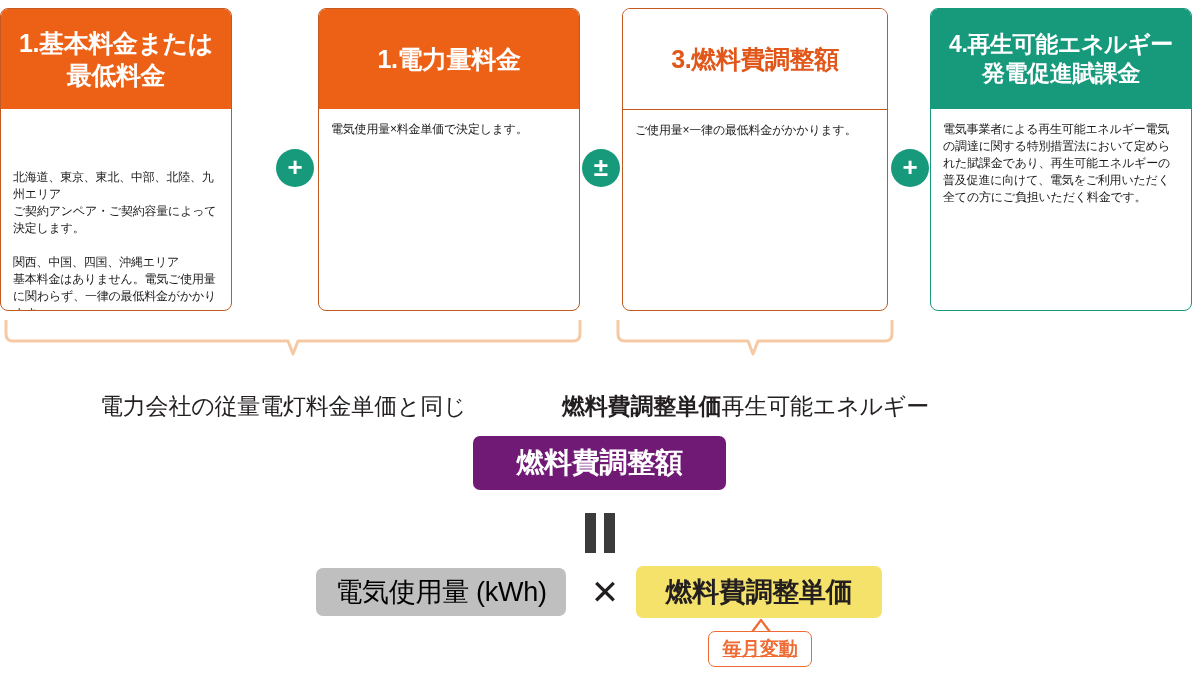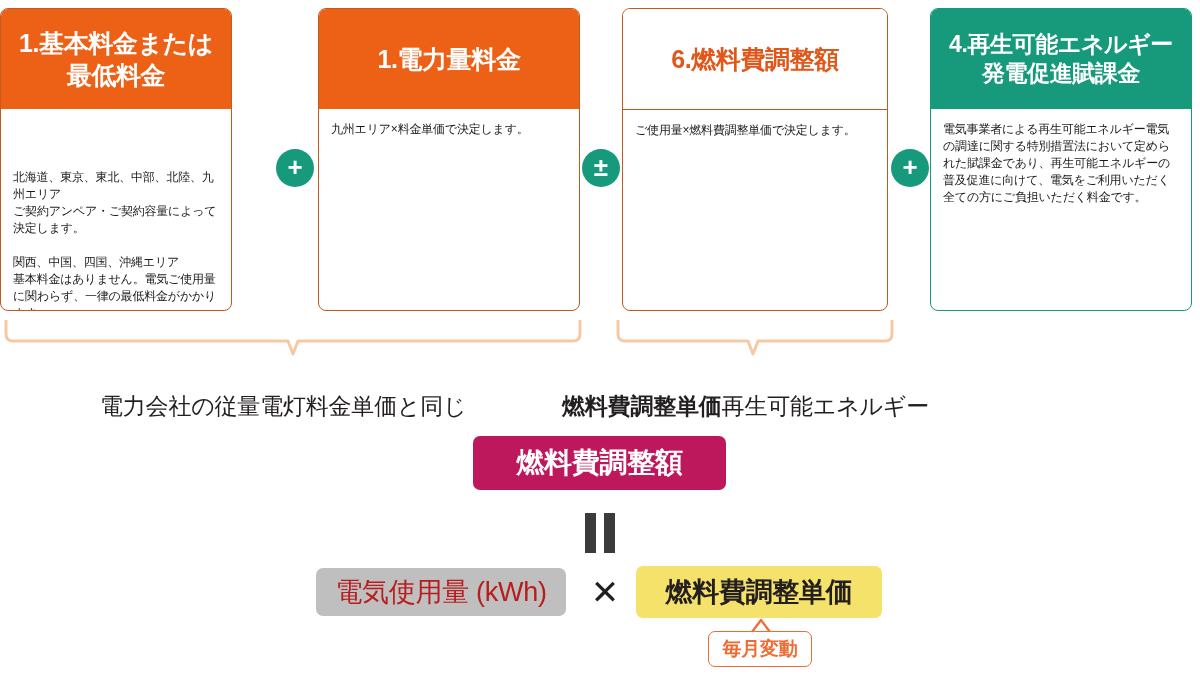--- a/index.html
+++ b/index.html
@@ -103,25 +103,25 @@
     box-sizing: border-box;
     border-radius: 7px;
     display: flex;
     align-items: center;
     justify-content: center;
     font-weight: bold;
     letter-spacing: -0.3px;
   }
   .pill.result {
     left: 473px; top: 436px; width: 253px; height: 54px;
-    background: #be185d; color: #ffffff; font-size: 28px;
+    background: #701a75; color: #ffffff; font-size: 28px;
   }
   .pill.usage {
     left: 316px; top: 568px; width: 250px; height: 48px;
-    background: #bfbfbf; color: #b91c1c; font-size: 27px;
+    background: #bfbfbf; color: #000000; font-size: 27px;
     font-weight: normal;
   }
   .pill.unitprice {
     left: 636px; top: 566px; width: 246px; height: 52px;
     background: #f5e26b; color: #231f20; font-size: 27px;
   }
 
   .equals {
     position: absolute;
     left: 585px; top: 513px;
@@ -147,20 +147,21 @@
     width: 104px; height: 36px;
     box-sizing: border-box;
     border: 1.6px solid #ee6b34;
     border-radius: 7px;
     background: #ffffff;
     color: #ee6b34;
     font-size: 19px;
     font-weight: bold;
     display: flex; align-items: center; justify-content: center;
     letter-spacing: -0.3px;
+    text-decoration: underline;
   }
   .callout-arrow {
     position: absolute;
     left: 750px; top: 618px;
     width: 22px; height: 15px;
   }
 </style>
 </head>
 <body>
 
@@ -171,26 +172,26 @@
 最低料金</div>
     <div class="card-body">北海道、東京、東北、中部、北陸、九州エリア
 ご契約アンペア・ご契約容量によって決定します。
 
 関西、中国、四国、沖縄エリア
 基本料金はありません。電気ご使用量に関わらず、一律の最低料金がかかります。</div>
   </div>
 
   <div class="card orange" style="left:318px; width:262px;">
     <div class="card-head fill-orange">1.電力量料金</div>
-    <div class="card-body">九州エリア×料金単価で決定します。</div>
+    <div class="card-body">電気使用量×料金単価で決定します。</div>
   </div>
 
   <div class="card orange" style="left:622px; width:266px;">
-    <div class="card-head plain">6.燃料費調整額</div>
-    <div class="card-body">ご使用量×燃料費調整単価で決定します。</div>
+    <div class="card-head plain">3.燃料費調整額</div>
+    <div class="card-body">ご使用量×一律の最低料金がかかります。</div>
   </div>
 
   <div class="card teal" style="left:930px; width:262px;">
     <div class="card-head fill-teal small">4.再生可能エネルギー
 発電促進賦課金</div>
     <div class="card-body">電気事業者による再生可能エネルギー電気の調達に関する特別措置法において定められた賦課金であり、再生可能エネルギーの普及促進に向けて、電気をご利用いただく全ての方にご負担いただく料金です。</div>
   </div>
 
   <div class="op" style="left:276px;">+</div>
   <div class="op" style="left:582px;">±</div>

